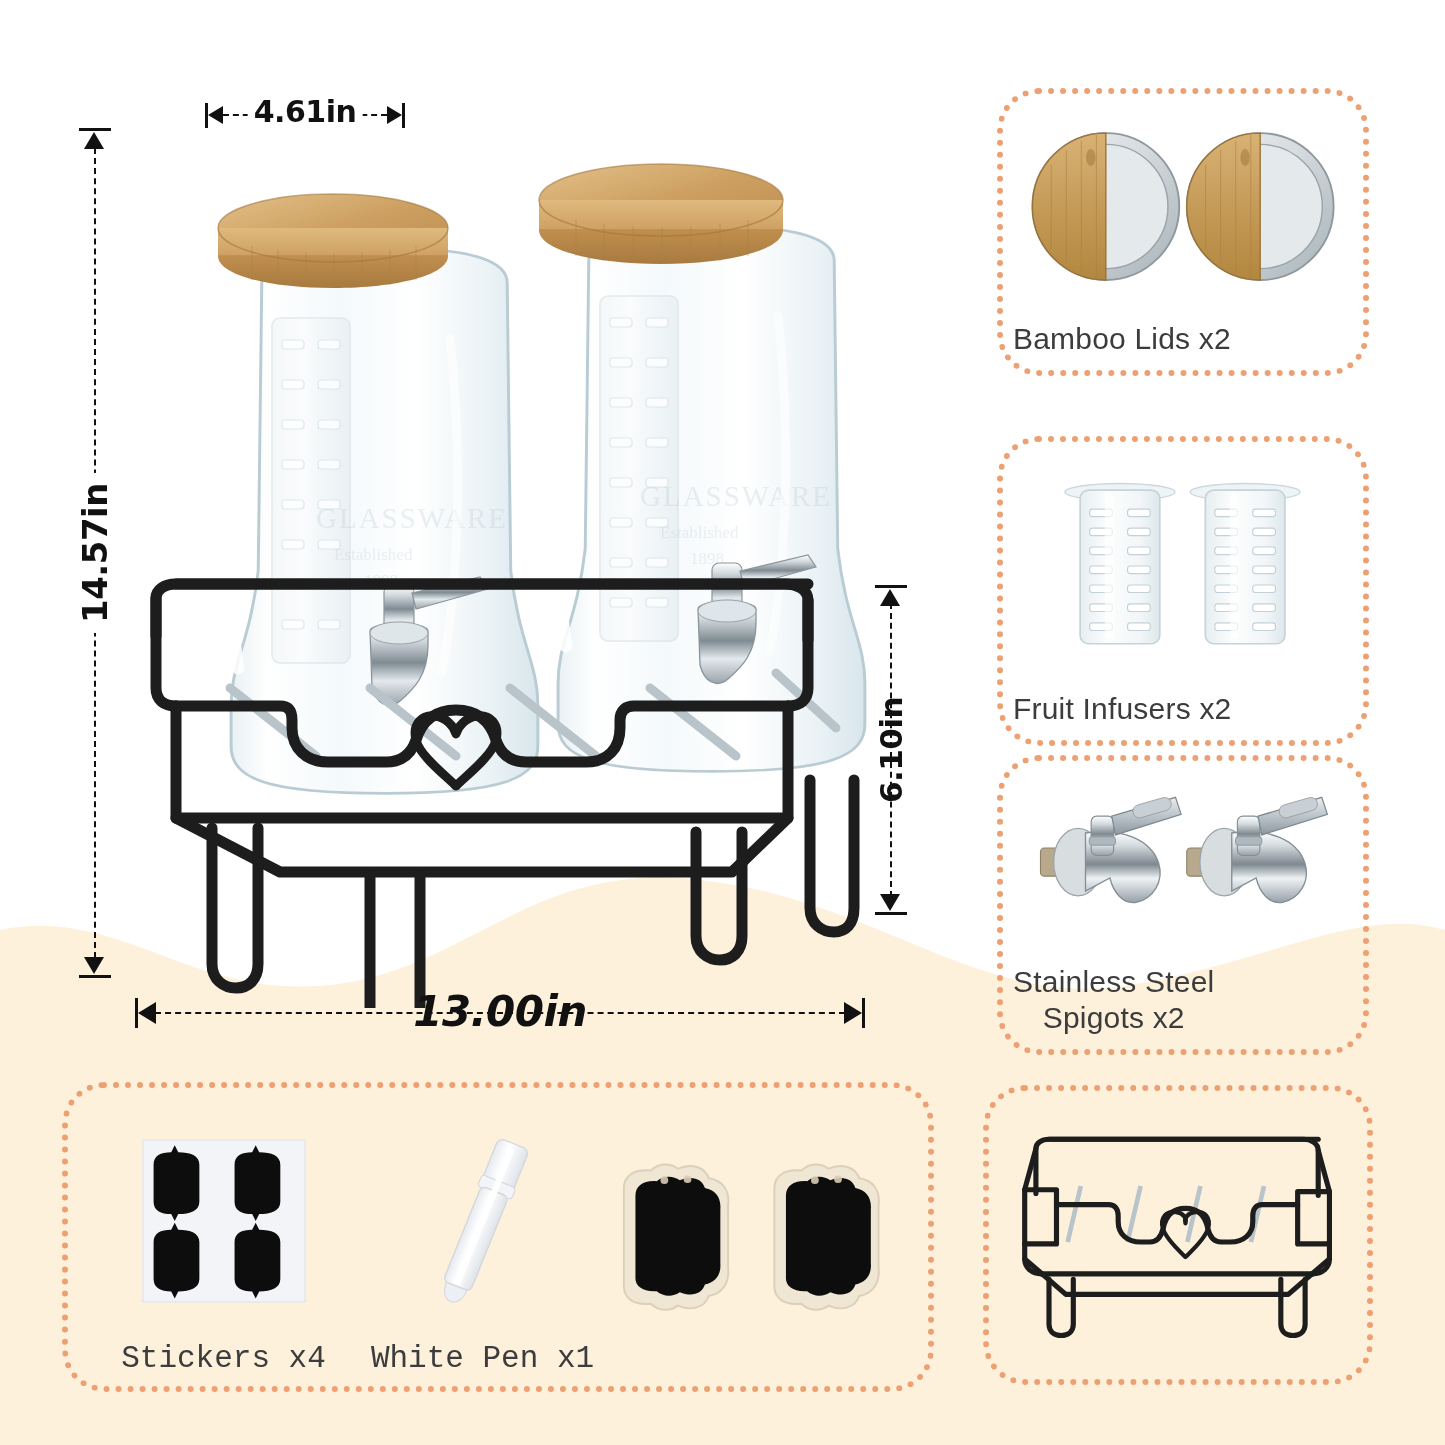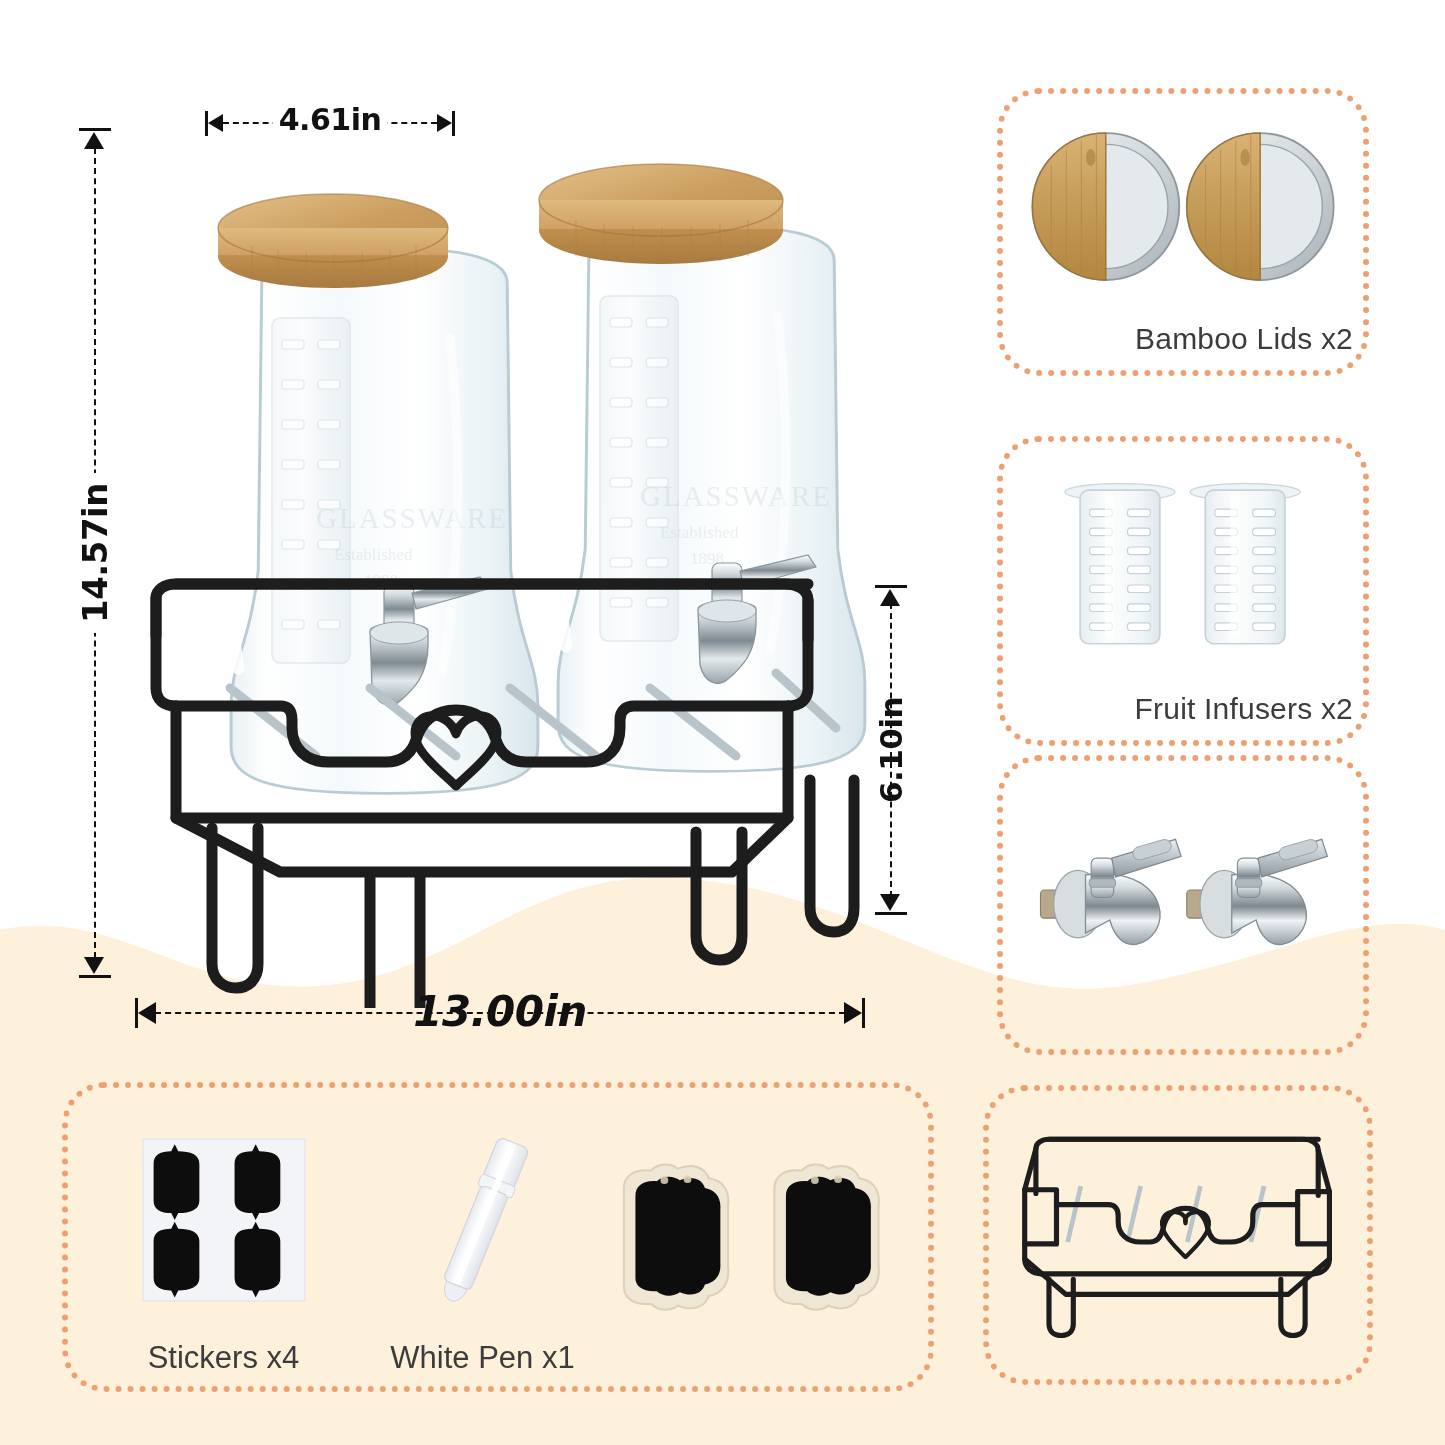--- a/index.html
+++ b/index.html
@@ -19,21 +19,21 @@
   .dim { position: absolute; z-index: 6; }
   .dim-label {
     font-family: "DejaVu Sans", sans-serif;
     font-weight: bold;
     color: #111111;
     letter-spacing: -0.5px;
     white-space: nowrap;
   }
 
   
-  #dim-width-top { left: 205px; top: 98px; width: 250px; height: 40px; margin-top: 8px; }
+  #dim-width-top { left: 205px; top: 98px; width: 200px; height: 40px; }
   #dim-width-top .bar {
     position: absolute; top: 16px; left: 18px; right: 18px;
     border-top: 2.5px dashed #111;
   }
   #dim-width-top .cap { position: absolute; top: 5px; width: 3px; height: 25px; background: #111; }
   #dim-width-top .cap.l { left: 0; }
   #dim-width-top .cap.r { right: 0; }
   #dim-width-top .head {
     position: absolute; top: 8px; width: 0; height: 0;
     border-top: 9px solid transparent; border-bottom: 9px solid transparent;
@@ -113,21 +113,21 @@
   #hero svg { display: block; width: 100%; height: 100%; }
 
   
   .card {
     position: absolute;
     border: 6px dotted #eda072;
     border-radius: 42px;
     z-index: 5;
     display: flex;
     flex-direction: column;
-    align-items: flex-end;
+    align-items: flex-start;
     justify-content: flex-start;
   }
   .card-art { flex: 1 1 auto; width: 100%; display: flex; align-items: center; justify-content: center; }
   .card-art svg { display: block; max-width: 100%; max-height: 100%; }
   .card-caption {
     font-size: 30px;
     color: #3c3c3c;
     text-align: center;
     line-height: 1.18;
     padding: 0 10px 14px;
@@ -147,20 +147,21 @@
   }
   .acc-item {
     display: flex; flex-direction: column; align-items: center; justify-content: flex-end;
     flex: 1 1 0; height: 100%;
   }
   .acc-art { flex: 1 1 auto; display: flex; align-items: center; justify-content: center; width: 100%; }
   .acc-art svg { display: block; max-height: 100%; }
   .acc-caption {
     font-size: 31px; color: #3c3c3c; text-align: center; padding-top: 6px;
     white-space: nowrap;
+    font-family: Liberation Mono, monospace;
   }
 </style>
 </head>
 <body>
 
 <div id="stage">
 
   <svg class="bg-wave" viewBox="0 0 1445 1445" preserveAspectRatio="none">
     <path d="M0,930 C120,905 190,1000 330,985 C470,970 530,860 700,880 C880,900 980,1010 1130,985 C1270,962 1360,905 1445,930 L1445,1445 L0,1445 Z" fill="#fdf1dc"></path>
     <path d="M980,1080 C1090,1040 1210,1070 1445,1030 L1445,1445 L980,1445 Z" fill="#fdf1dc"></path>
@@ -529,20 +530,24 @@
           <ellipse cx="48" cy="79" rx="26" ry="36" fill="#d8dde0" stroke="#9aa4aa" stroke-width="1.4"></ellipse>
           <path d="M56,48 C96,42 126,56 134,80 C140,100 128,118 110,122
                    C96,124 86,112 82,96 L56,110 Z" fill="url(#spg)" stroke="#828d94" stroke-width="1.4"></path>
           <rect x="62" y="30" width="24" height="42" rx="6" fill="url(#spg)" stroke="#828d94" stroke-width="1.2"></rect>
           <rect x="60" y="52" width="28" height="9" rx="3" fill="#aeb8be" stroke="#8d979e" stroke-width="1"></rect>
           <path d="M84,30 L152,10 L158,28 L88,50 Z" fill="url(#spgLever)" stroke="#7e888f" stroke-width="1.3"></path>
           <rect x="106" y="14" width="42" height="14" rx="7" transform="rotate(-16 127 21)" fill="#c8d0d5" stroke="#909a9f" stroke-width="0.8"></rect>
         </g>
       </svg>
     </div>
+    <div class="card-caption">
+      <span>Stainless Steel</span><br>
+      <span>Spigots x2</span>
+    </div>
   </div>
 
   <div class="card" id="card-stand">
     <div class="card-art">
       <svg viewBox="0 0 360 230" width="340" height="215">
         <g stroke="#b9c4ca" stroke-width="5">
           <line x1="76" y1="62" x2="62" y2="122"></line>
           <line x1="140" y1="62" x2="126" y2="122"></line>
           <line x1="204" y1="62" x2="190" y2="122"></line>
           <line x1="272" y1="62" x2="258" y2="122"></line>

